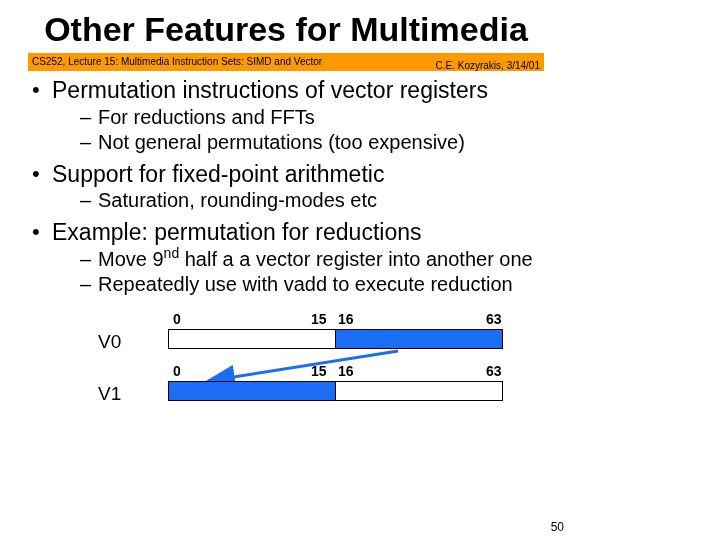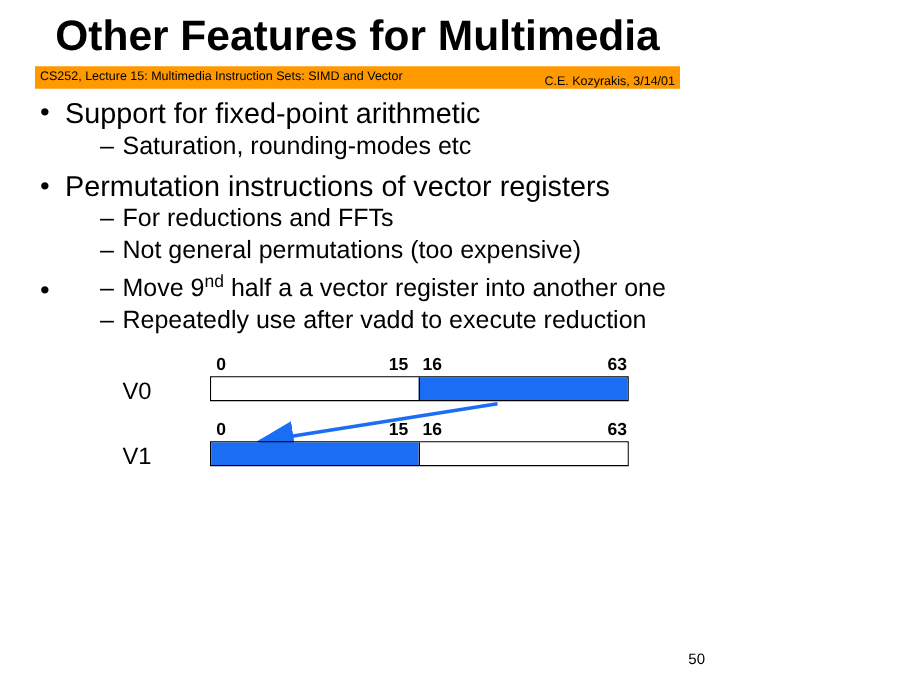--- a/index.html
+++ b/index.html
@@ -131,38 +131,39 @@
 
   <div class="title">Other Features for Multimedia</div>
 
   <div class="banner">
     <span class="left">CS252, Lecture 15: Multimedia Instruction Sets: SIMD and Vector</span>
     <span class="right">C.E. Kozyrakis, 3/14/01</span>
   </div>
 
   <ul class="top">
     <li>
-      <span>Support for fixed-point arithmetic</span>
-      <ul class="sub">
-        <li>Saturation, rounding-modes etc</li>
-      </ul>
-    </li>
-    <li>
       <span>Permutation instructions of vector registers</span>
       <ul class="sub">
         <li>For reductions and FFTs</li>
         <li>Not general permutations (too expensive)</li>
       </ul>
     </li>
     <li>
+      <span>Support for fixed-point arithmetic</span>
+      <ul class="sub">
+        <li>Saturation, rounding-modes etc</li>
+      </ul>
+    </li>
+    <li>
+      <span>Example: permutation for reductions</span>
       <ul class="sub">
         <li>
           <span>Move 9</span><span class="supscript">nd</span><span> half a a vector register into another one</span>
         </li>
-        <li>Repeatedly use after vadd to execute reduction</li>
+        <li>Repeatedly use with vadd to execute reduction</li>
       </ul>
     </li>
   </ul>
 
   <div class="diagram">
 
     <div class="tick" style="left:75px; top:0;">0</div>
     <div class="tick" style="left:213px; top:0;">15</div>
     <div class="tick" style="left:240px; top:0;">16</div>
     <div class="tick" style="left:388px; top:0;">63</div>

